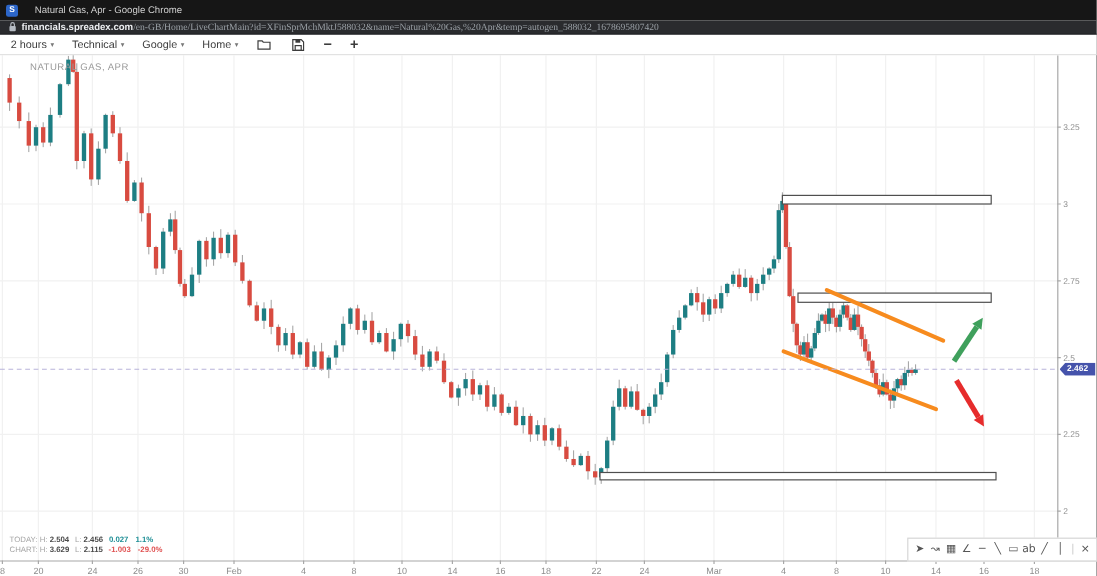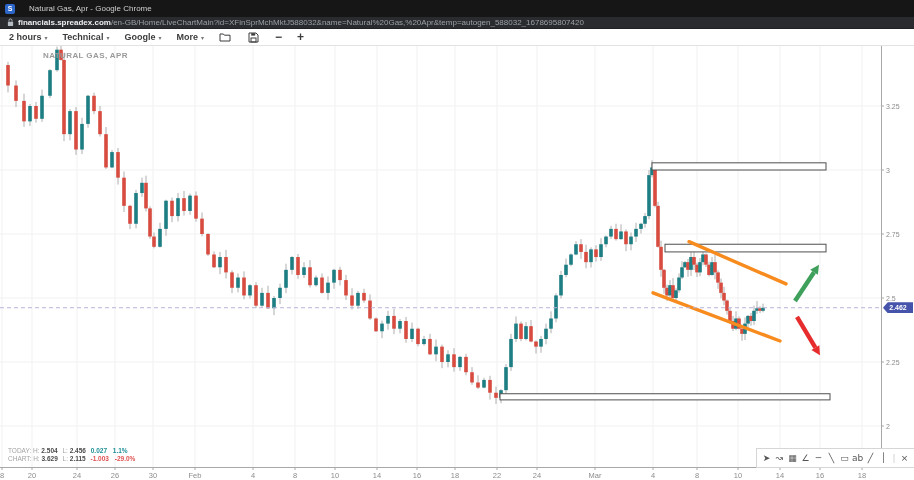--- a/index.html
+++ b/index.html
@@ -9,32 +9,32 @@
   .titlebar{position:absolute;left:0;top:0;width:914px;height:17px;background:#161616;
             display:flex;align-items:center;gap:14px;padding-left:5px;box-sizing:border-box;z-index:9;}
   .favicon{width:10px;height:10px;border-radius:2px;background:#2c66c9;color:#fff;font-size:7px;
            font-weight:bold;display:flex;align-items:center;justify-content:center;line-height:1;}
   .wintitle{color:#cfcfcf;font-size:8px;white-space:nowrap;}
   .urlbar{position:absolute;left:0;top:17px;width:914px;height:12px;background:#2a2b2e;
           display:flex;align-items:center;gap:4px;padding-left:7px;box-sizing:border-box;z-index:9;
           border-bottom:1px solid #202124;}
   .urltext{font-size:8px;white-space:nowrap;overflow:hidden;}
   .urldomain{color:#eceef1;font-weight:bold;margin-top:20px;}
-  .urlpath{color:#9aa0a6;}
+  .urlpath{color:#9aa0a6;font-family:Liberation Serif, serif;}
   
   .toolbar{position:absolute;left:0;top:29px;width:914px;height:17px;background:#fff;
            border-bottom:1px solid #e2e2e2;display:flex;align-items:center;gap:15px;
            padding-left:9px;box-sizing:border-box;z-index:9;}
-  .menu{display:flex;align-items:center;gap:3px;font-size:9px;color:#3c3c3c;font-weight:bold;cursor:default;}
+  .menu{display:flex;align-items:center;gap:3px;font-size:9px;color:#3c3c3c;font-weight:normal;cursor:default;}
   .menu .caret{font-size:6px;color:#777;}
   .tbicon{display:flex;align-items:center;justify-content:center;width:13px;height:13px;color:#3c3c3c;}
   .tbtext{font-size:12px;font-weight:bold;color:#3c3c3c;line-height:1;}
   
   svg.chart{position:absolute;left:0;top:0;z-index:1;}
-  .symbol-label{position:absolute;left:43px;top:51px;font-size:8px;font-weight:bold;color:#9a9a9a;
+  .symbol-label{position:absolute;left:25px;top:51px;font-size:8px;font-weight:normal;color:#9a9a9a;
                 letter-spacing:.4px;z-index:2;}
   .stats{position:absolute;left:8px;top:447px;z-index:2;font-size:6.5px;line-height:8px;white-space:nowrap;}
   .stats .lbl{color:#a3a3a3;}
   .stats .val{color:#4a4a4a;font-weight:bold;margin-right:3px;}
   .stats .chg{font-weight:bold;margin-right:4px;}
   .badge{position:absolute;left:883px;width:30px;height:11px;z-index:3;background:#4553ab;color:#fff;
          font-size:7px;font-weight:bold;display:flex;align-items:center;justify-content:center;
          clip-path:polygon(0 50%,16% 0,100% 0,100% 100%,16% 100%);}
   .drawbar{position:absolute;left:756px;top:448px;height:18px;z-index:3;background:#fff;
            border:1px solid #d6d6d6;display:flex;align-items:center;padding:0 3px;}
@@ -467,21 +467,21 @@
     </div>
     <div class="menu">
       <span>Technical</span>
       <span class="caret">▾</span>
     </div>
     <div class="menu">
       <span>Google</span>
       <span class="caret">▾</span>
     </div>
     <div class="menu">
-      <span>More</span>
+      <span>Home</span>
       <span class="caret">▾</span>
     </div>
     <div class="tbicon">
       <svg width="12" height="10" viewBox="0 0 12 10">
         <path d="M1 2 h3.4 l1 1.2 H11 V9 H1 Z" fill="none" stroke="#3c3c3c" stroke-width="1"></path>
       </svg>
     </div>
     <div class="tbicon">
       <svg width="11" height="11" viewBox="0 0 11 11">
         <path d="M1 1 h7 l2 2 v7 H1 Z" fill="none" stroke="#3c3c3c" stroke-width="1"></path>

